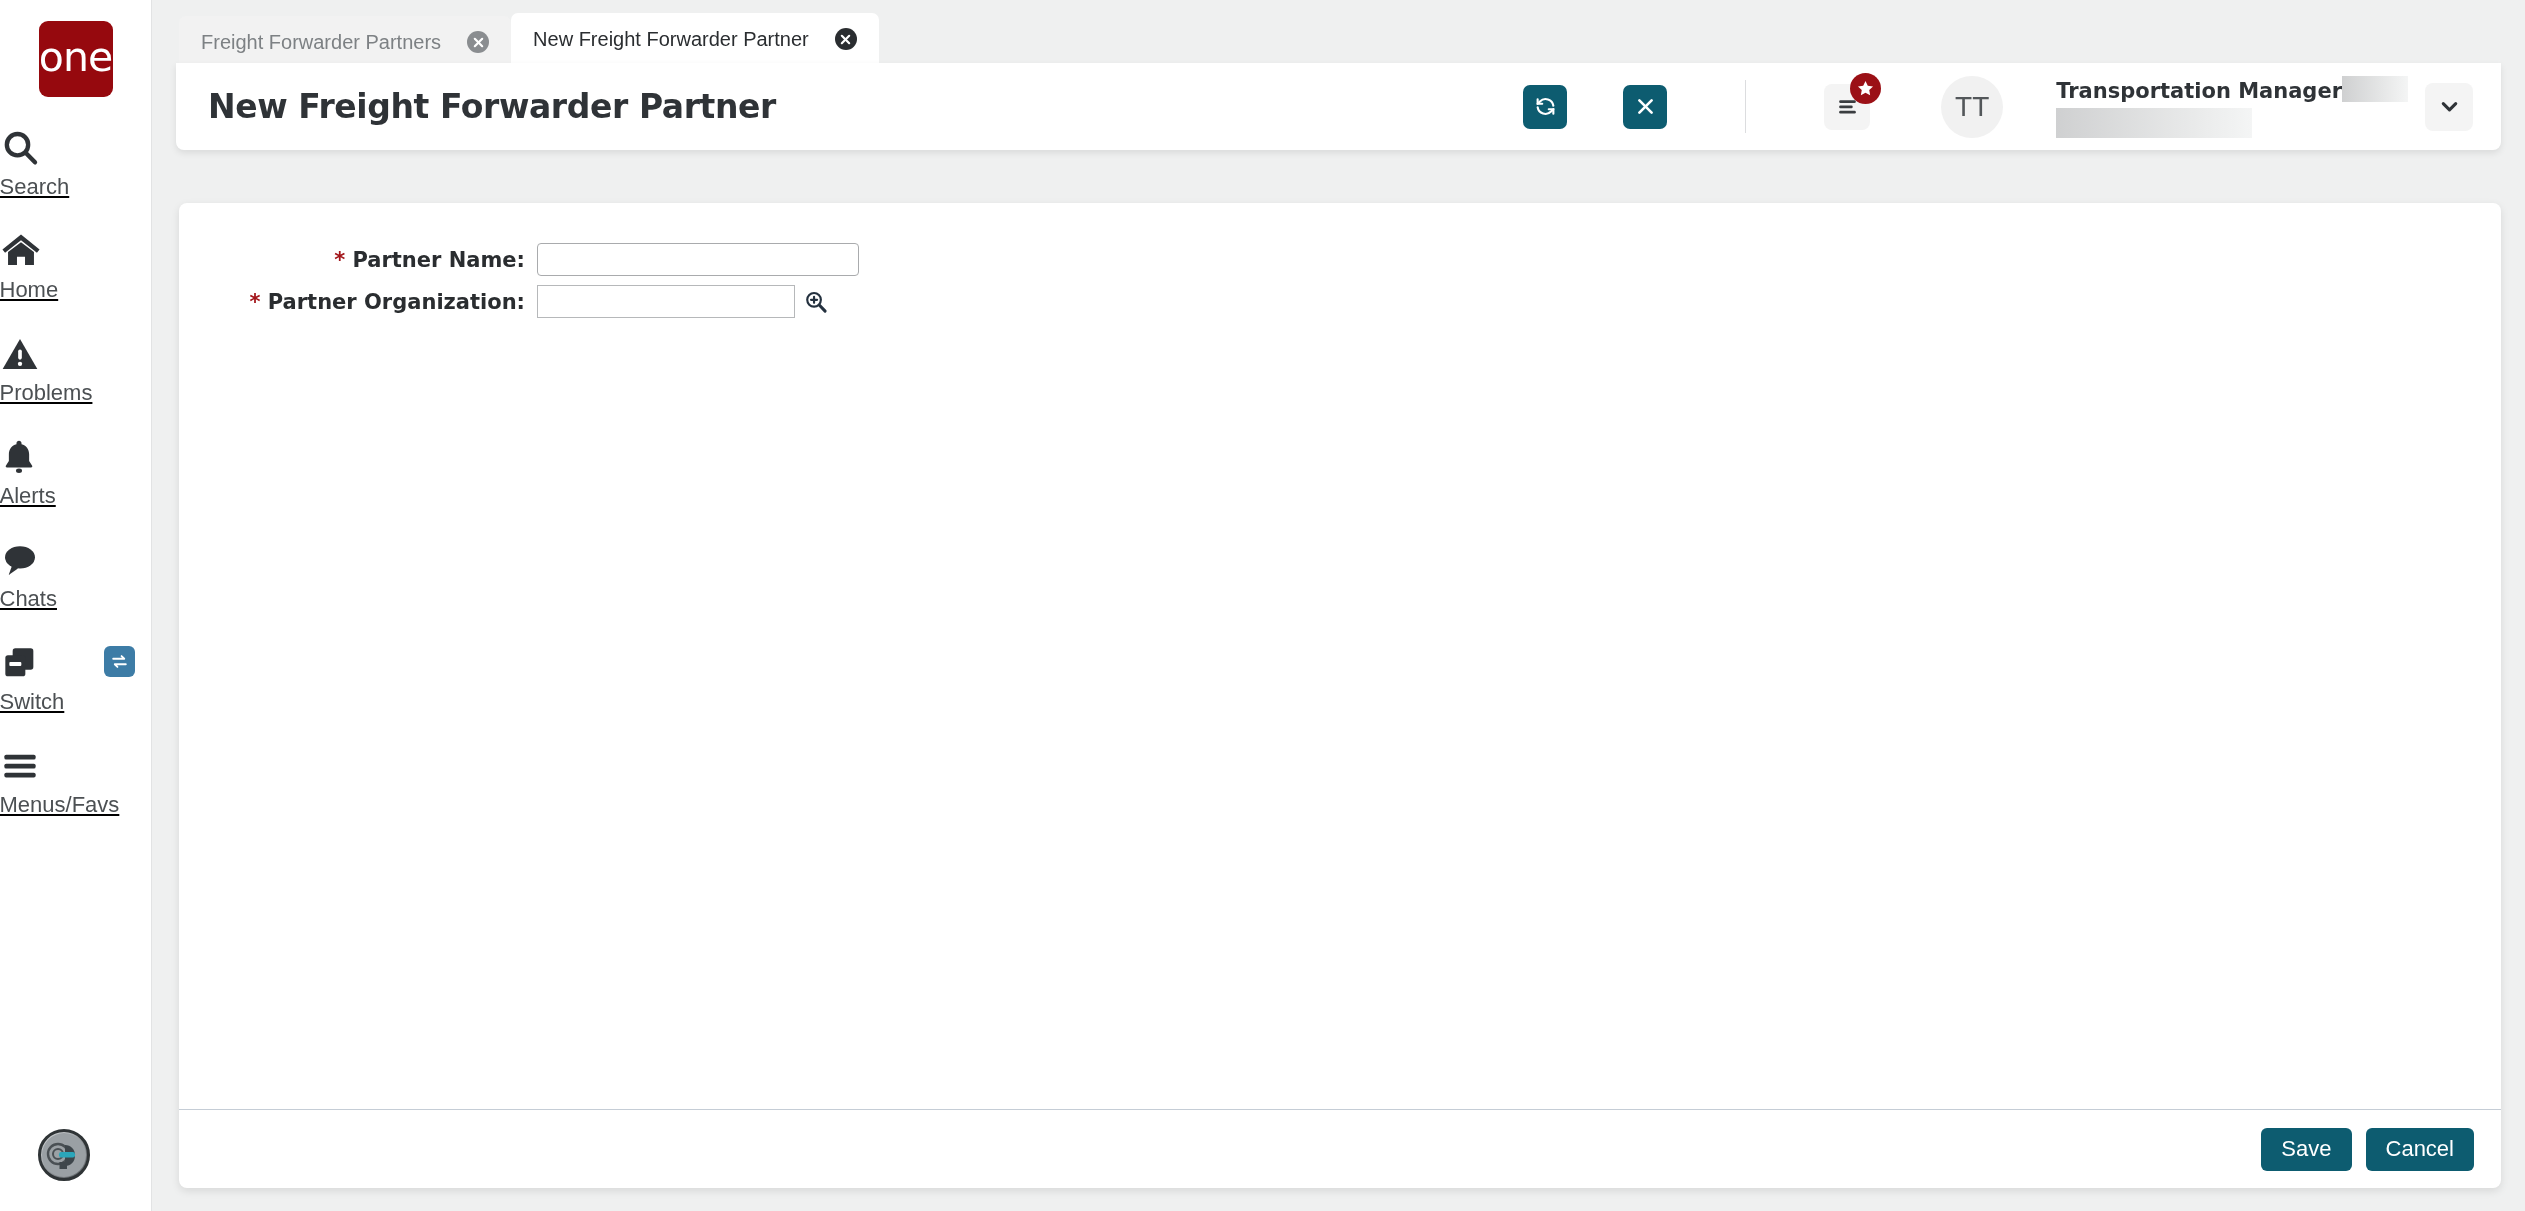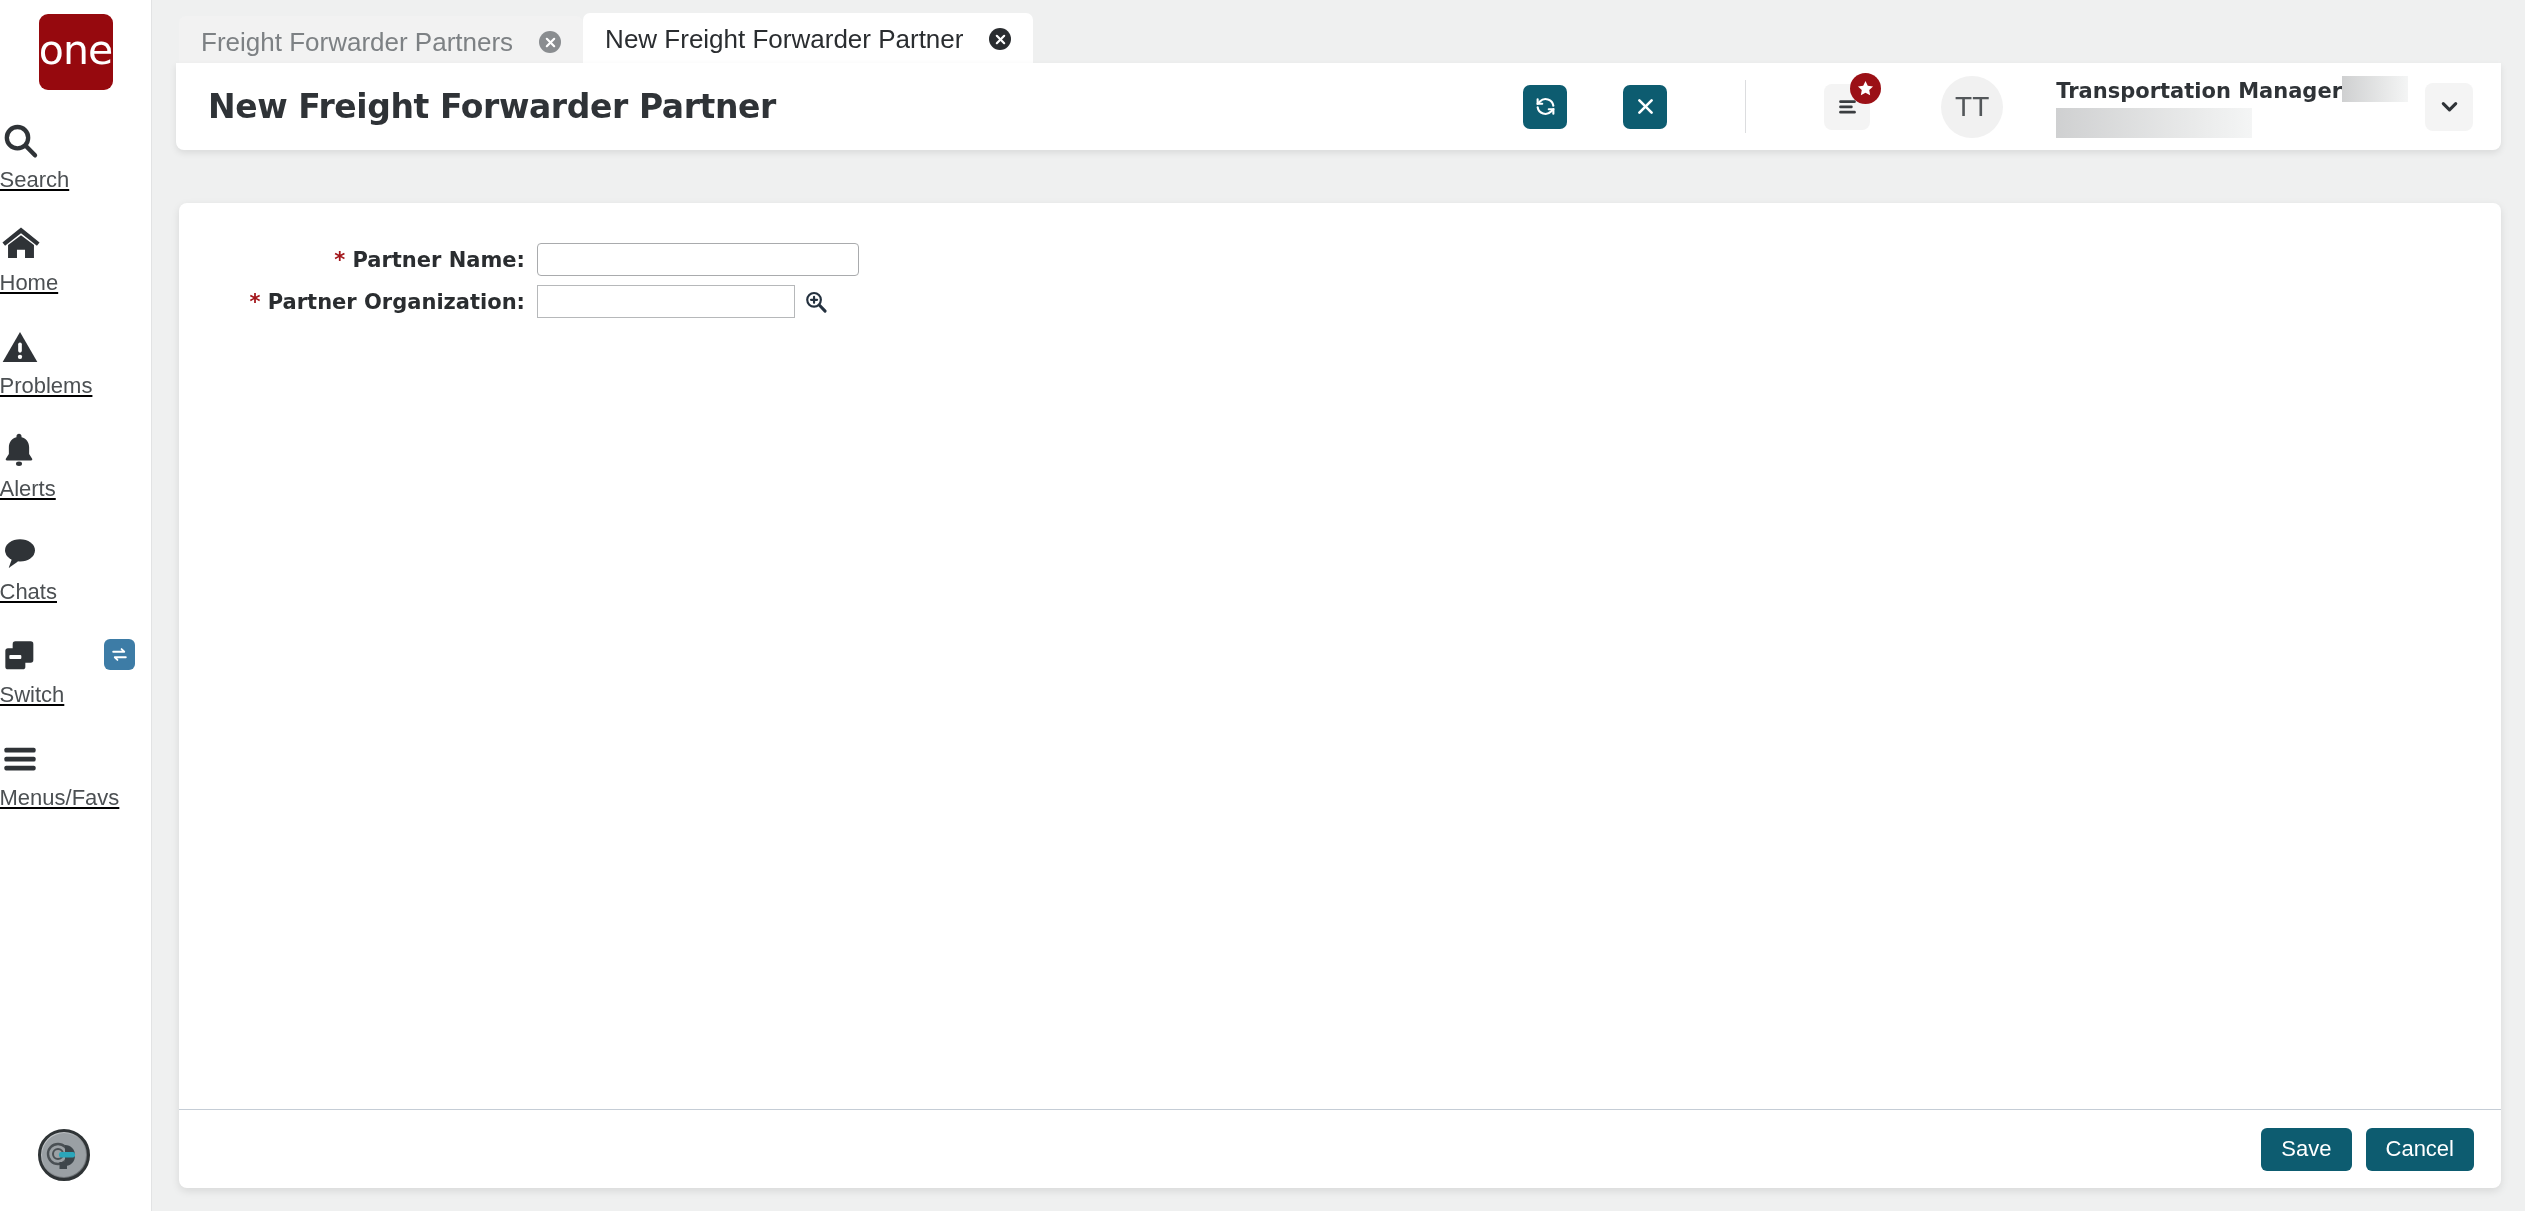--- a/index.html
+++ b/index.html
@@ -14,21 +14,21 @@
   
   #sidebar {
     position: absolute; left: 0; top: 0;
     width: 152px; height: 1211px;
     background: #ffffff;
     border-right: 1px solid #e2e3e4;
     display: flex; flex-direction: column; align-items: center;
     z-index: 5;
   }
   #brand-logo {
-    width: 74px; height: 76px; margin-top: 14px;
+    width: 74px; height: 76px; margin-top: 21px;
     background: #96090e; border-radius: 9px;
     display: flex; align-items: center; justify-content: center;
     color: #fff; font-size: 41px; line-height: 1;
     letter-spacing: -1px; font-family: "DejaVu Sans", sans-serif;
     padding-bottom: 4px;
   }
   .nav-item {
     width: 152px; margin-top: 28px;
     display: flex; flex-direction: column; align-items: flex-start;
     cursor: pointer; position: relative; text-decoration: underline;
@@ -55,21 +55,21 @@
   
   #tabstrip {
     position: absolute; left: 152px; top: 0;
     width: 2373px; height: 68px;
     display: flex; align-items: flex-end; padding-left: 27px;
   }
   .tab {
     height: 52px; display: flex; align-items: center;
     padding: 0 22px 0 22px; gap: 26px;
     border-radius: 7px 7px 0 0; cursor: pointer;
-    font-size: 26px; position: relative;
+    font-size: 20px; position: relative;
   }
   .tab.inactive { background: #f2f2f2; color: #7d8184; }
   .tab.active {
     background: #ffffff; color: #2a2d30;
     border-bottom: 3px solid #0d5c70;
     height: 55px;
   }
   .tab-close {
     width: 22px; height: 22px; border-radius: 50%;
     display: flex; align-items: center; justify-content: center;

